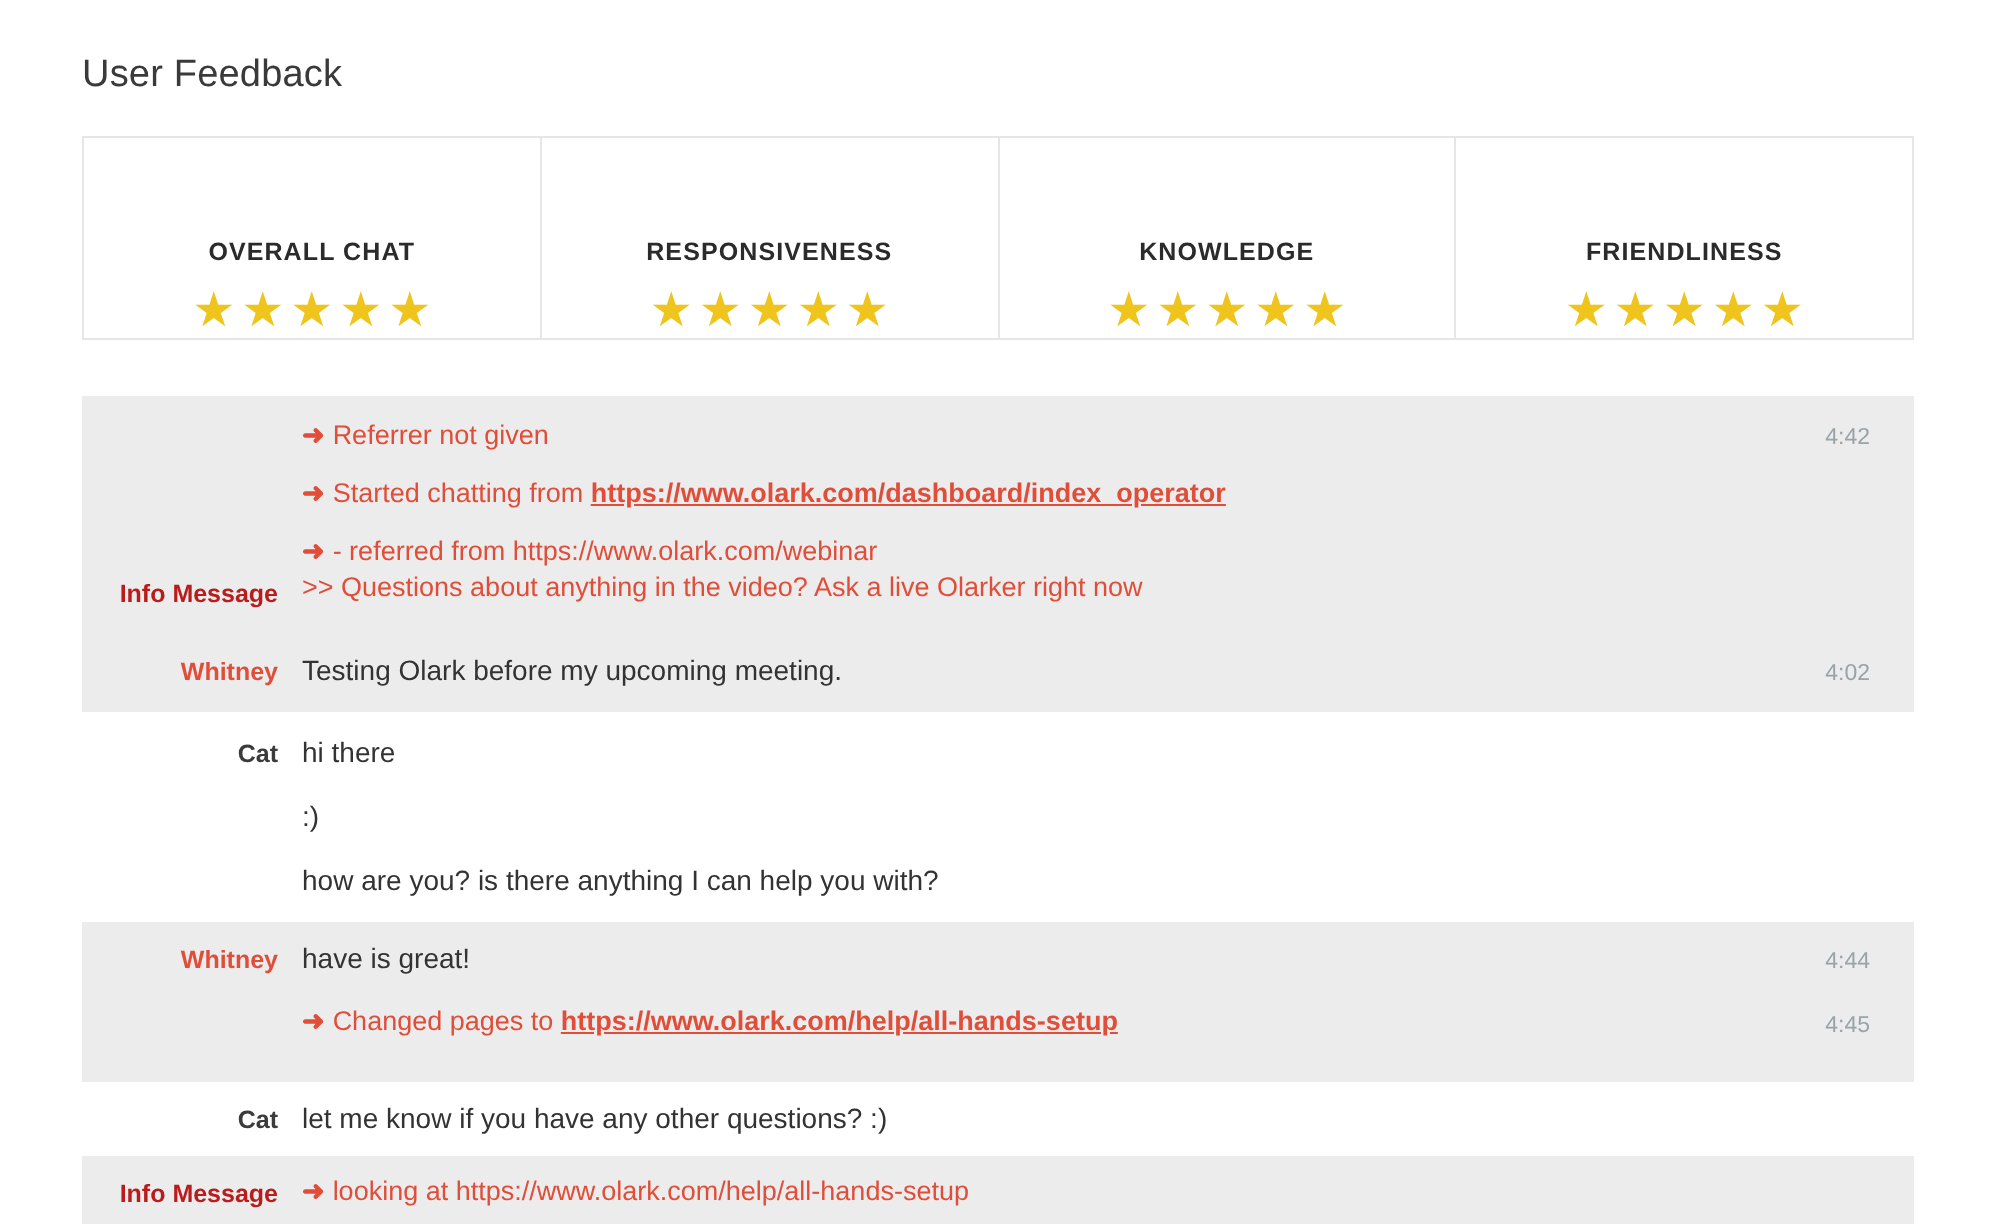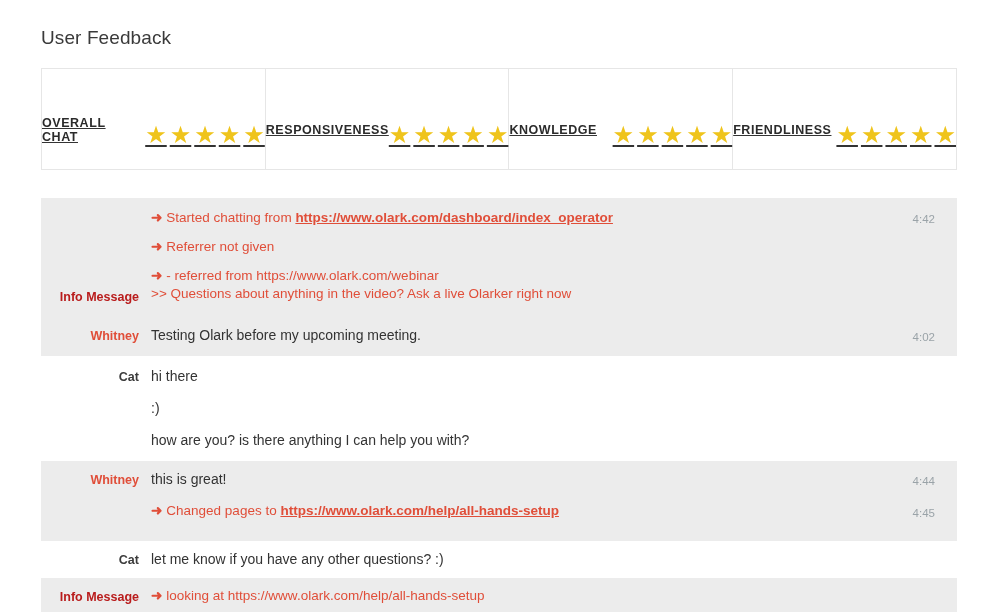--- a/index.html
+++ b/index.html
@@ -44,25 +44,24 @@
     display: flex;
     border: 1px solid #e6e6e6;
     box-sizing: border-box;
     background: #ffffff;
   }
   .rating-card {
     flex: 1 1 0;
     border-right: 1px solid #e6e6e6;
     box-sizing: border-box;
     display: flex;
-    flex-direction: row;
+    flex-direction: column;
     align-items: center;
-    justify-content: space-between;
+    justify-content: flex-end;
     padding-top: 21px;
-    text-decoration: underline;
   }
   .rating-card:last-child {
     border-right: none;
   }
   .rating-label {
     font-size: 12.5px;
     font-weight: bold;
     color: #2b2b2b;
     letter-spacing: 0.55px;
     text-transform: uppercase;
@@ -198,22 +197,22 @@
           <span class="star">★</span>
           <span class="star">★</span>
         </div>
       </div>
     </div>
 
   <div class="transcript">
       <div class="chat-row shaded" style="padding-top: 11px; padding-bottom: 9px;">
         <div class="col-name name-info" style="padding-top: 79px;">Info Message</div>
         <div class="col-body">
+          <div class="msg-line info" style="margin-bottom: 11px;"><span class="arrow">➜</span>Referrer not given</div>
           <div class="msg-line info" style="margin-bottom: 11px;"><span class="arrow">➜</span>Started chatting from <a class="link" href="#">https://www.olark.com/dashboard/index_operator</a></div>
-          <div class="msg-line info" style="margin-bottom: 11px;"><span class="arrow">➜</span>Referrer not given</div>
           <div class="msg-line info" style="margin-bottom: 0px;"><span class="arrow">➜</span>- referred from https://www.olark.com/webinar</div>
           <div class="msg-line info" style="margin-bottom: 0px;">&gt;&gt; Questions about anything in the video? Ask a live Olarker right now</div>
         </div>
         <div class="col-time" style="padding-top: 1px;">
           <div>4:42</div>
         </div>
       </div>
       <div class="chat-row shaded" style="padding-top: 11px; padding-bottom: 10px;">
         <div class="col-name name-visitor" style="padding-top: 1px;">Whitney</div>
         <div class="col-body">
@@ -228,21 +227,21 @@
         <div class="col-body">
           <div class="msg-line" style="margin-bottom: 14px;">hi there</div>
           <div class="msg-line" style="margin-bottom: 14px;">:)</div>
           <div class="msg-line" style="margin-bottom: 0px;">how are you? is there anything I can help you with?</div>
         </div>
         <div class="col-time"></div>
       </div>
       <div class="chat-row shaded" style="padding-top: 9px; padding-bottom: 9px;">
         <div class="col-name name-visitor" style="padding-top: 1px;">Whitney</div>
         <div class="col-body">
-          <div class="msg-line" style="margin-bottom: 14px;">this is great!</div>
+          <div class="msg-line" style="margin-bottom: 14px;">have is great!</div>
           <div class="msg-line info" style="margin-bottom: 12px;"><span class="arrow">➜</span>Changed pages to <a class="link" href="#">https://www.olark.com/help/all-hands-setup</a></div>
         </div>
         <div class="col-time" style="padding-top: 2px;">
           <div style="margin-bottom: 14px;">4:44</div>
           <div style="margin-bottom: 0px;">4:45</div>
         </div>
       </div>
       <div class="chat-row" style="padding-top: 9px; padding-bottom: 9px;">
         <div class="col-name name-operator" style="padding-top: 1px;">Cat</div>
         <div class="col-body">

